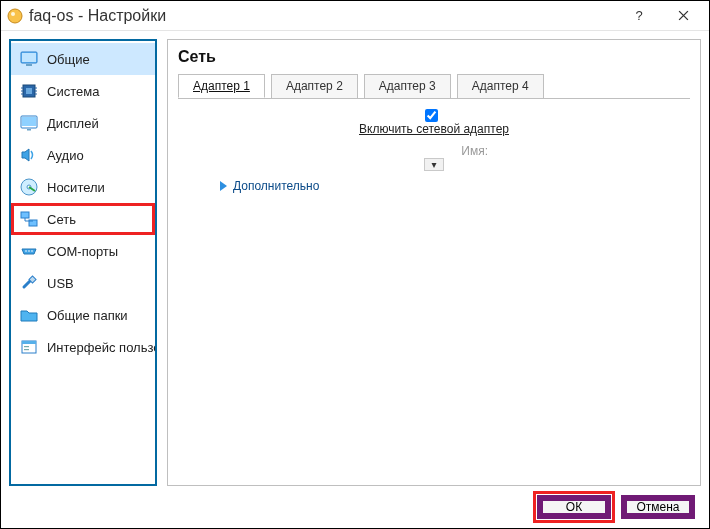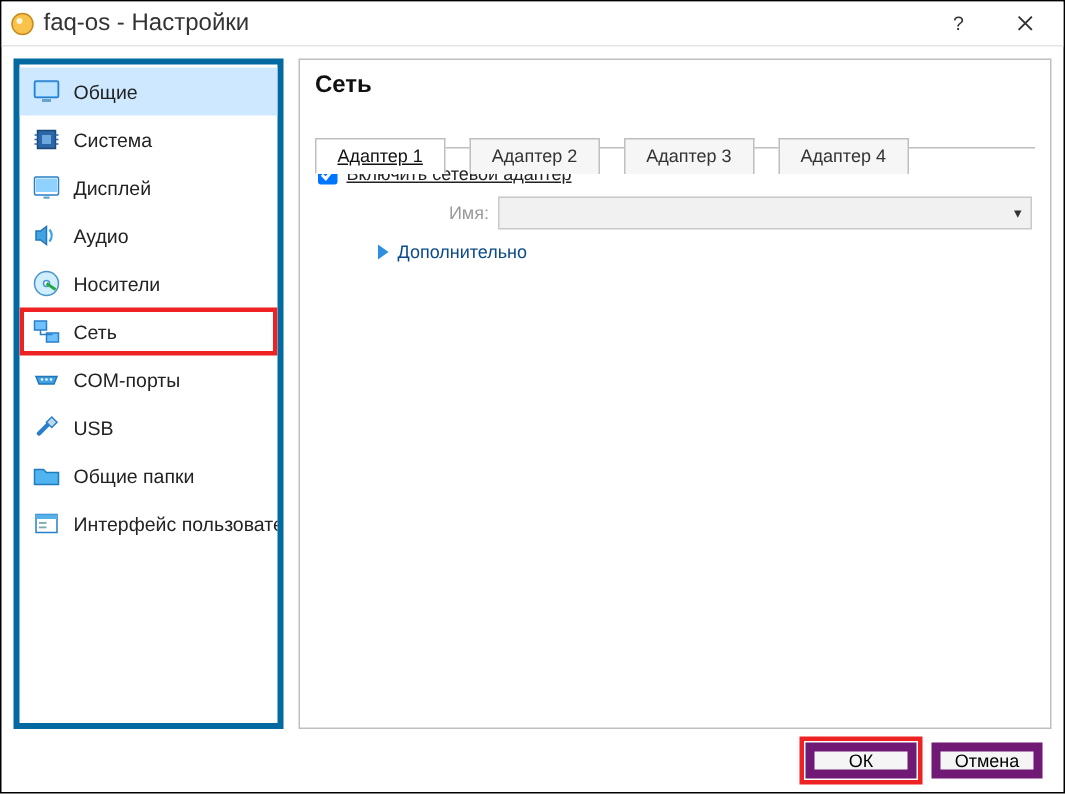--- a/index.html
+++ b/index.html
@@ -42,22 +42,22 @@
   }
   .titlebar .win-btn svg { display:block }
   
   .content {
     display: flex;
     height: calc(100% - 30px - 42px);
     padding: 8px 8px 0 8px;
     gap: 10px;
   }
   .sidebar {
-    width: 180px;
-    border: 4px solid #0369a1;
+    width: 148px;
+    border: 2px solid #0369a1;
     background: #fff;
     padding: 2px 0;
     overflow: hidden;
   }
   .sidebar-item {
     display: flex;
     align-items: center;
     gap: 8px;
     padding: 6px 8px;
     font-size: 13px;
@@ -94,38 +94,39 @@
   .tabs {
     display: flex;
     border-bottom: 1px solid #bfbfbf;
   }
   .tab {
     padding: 4px 14px;
     font-size: 12px;
     border: 1px solid #bfbfbf;
     border-bottom: none;
     background: #f6f6f6;
-    margin-right: 16px;
+    margin-right: 6px;
     position: relative;
-    top: 18px;
+    top: 0;
     color: #333;
   }
   .tab.active {
     background: #fff;
     border-bottom: 1px solid #fff;
     text-decoration: underline;
     color: #111;
   }
   .adapter-body {
     padding: 10px 2px 0 2px;
   }
   .row {
     display: flex;
     align-items: center;
     margin-bottom: 8px;
+    flex-direction: column;
   }
   .checkbox-row input { margin: 0 6px 0 0; }
   .checkbox-row label { text-decoration: underline; color: #222; }
   .field-row .lbl {
     width: 120px;
     text-align: right;
     padding-right: 6px;
     color: #222;
   }
   .field-row .lbl.disabled { color: #9a9a9a; }

